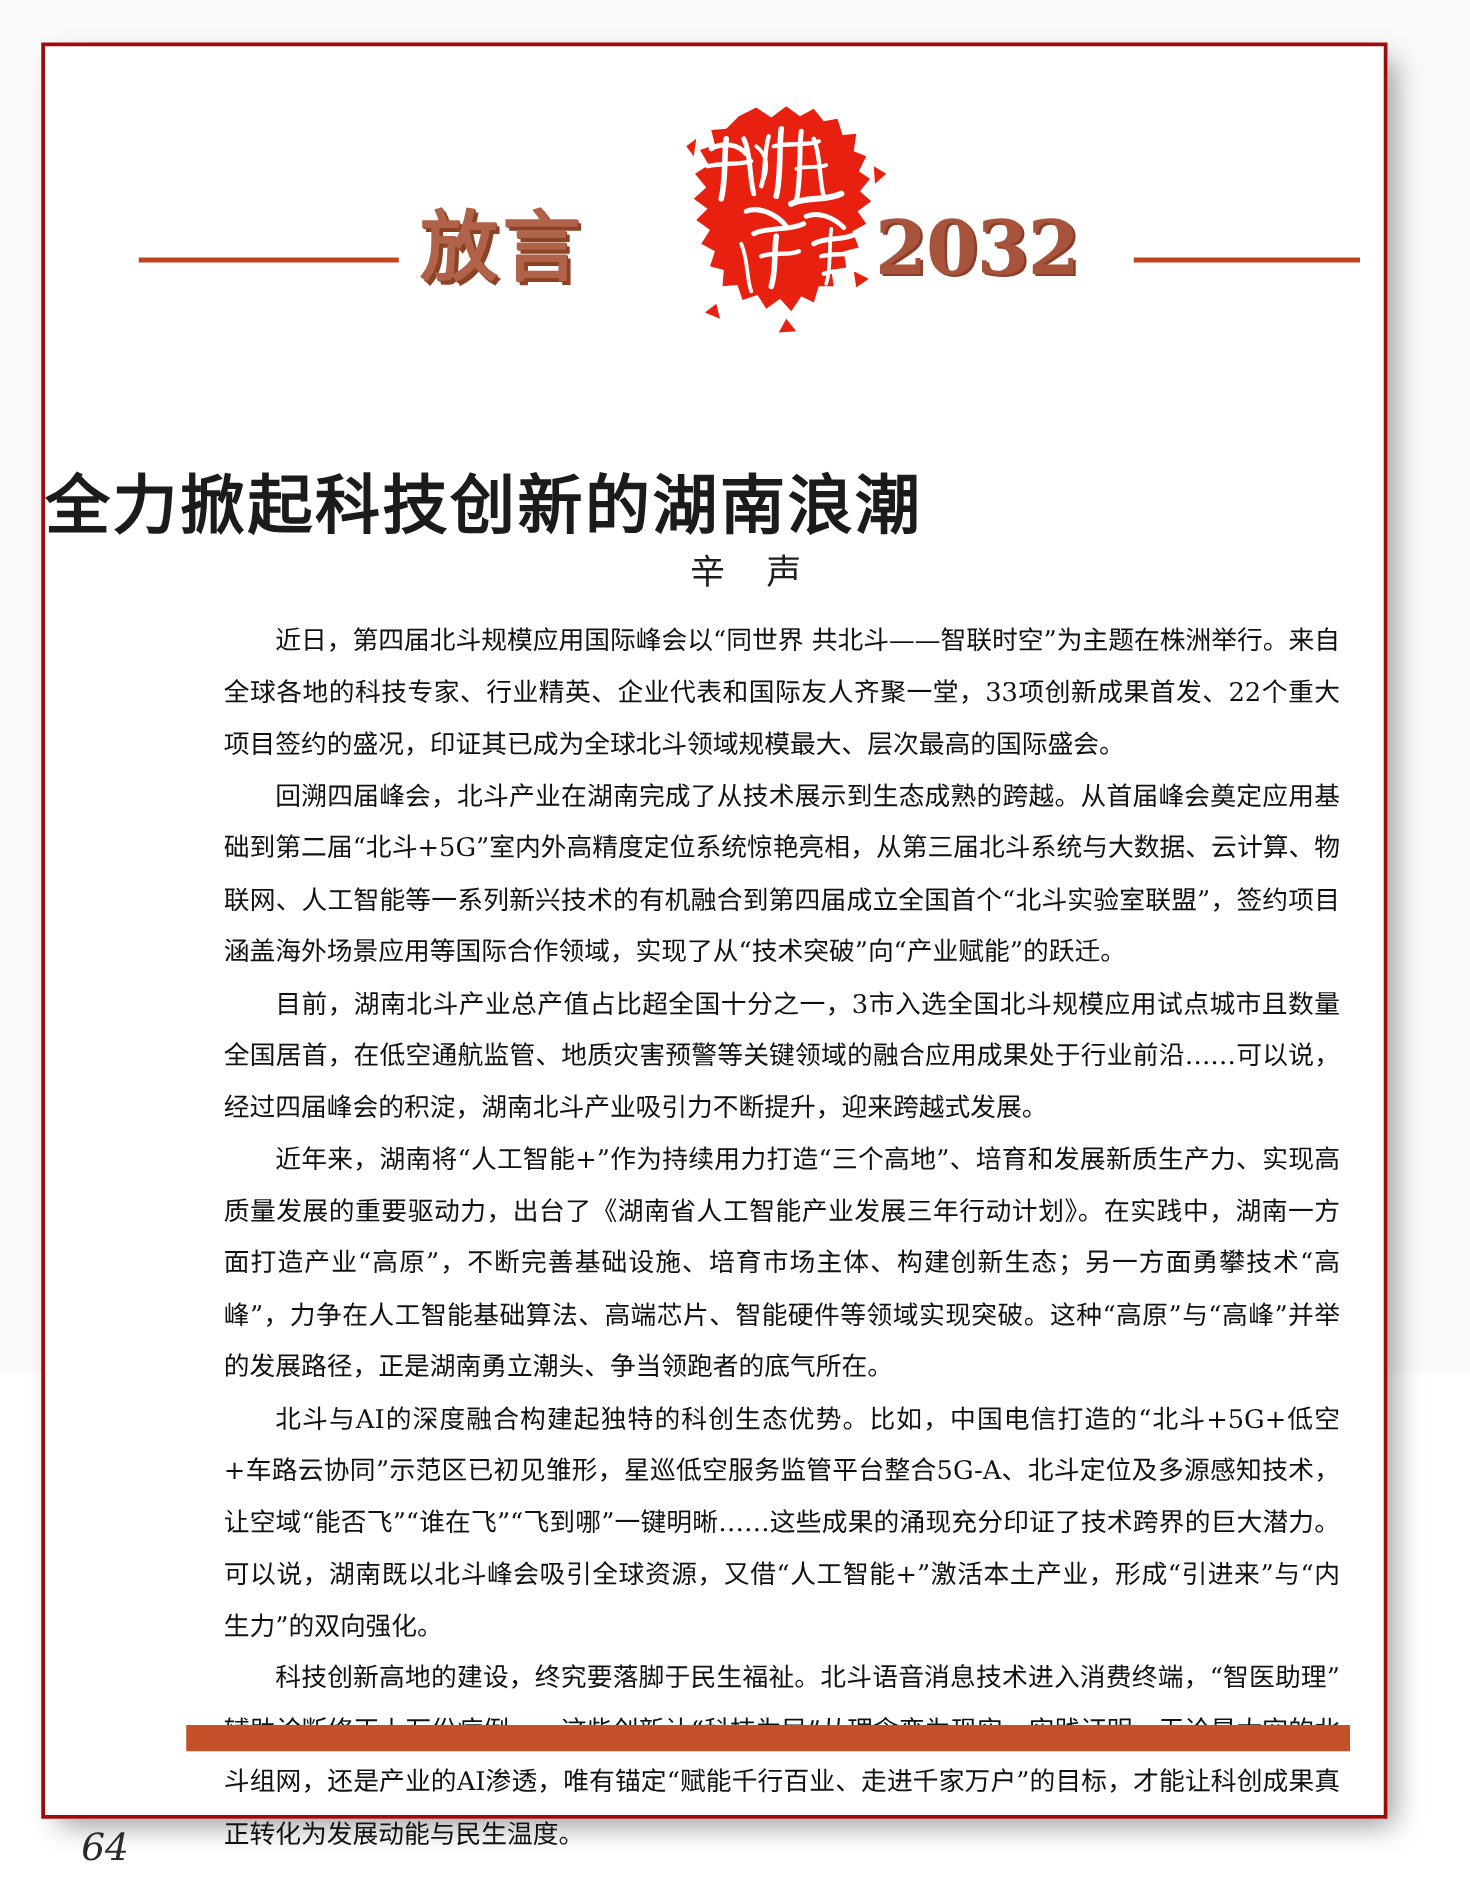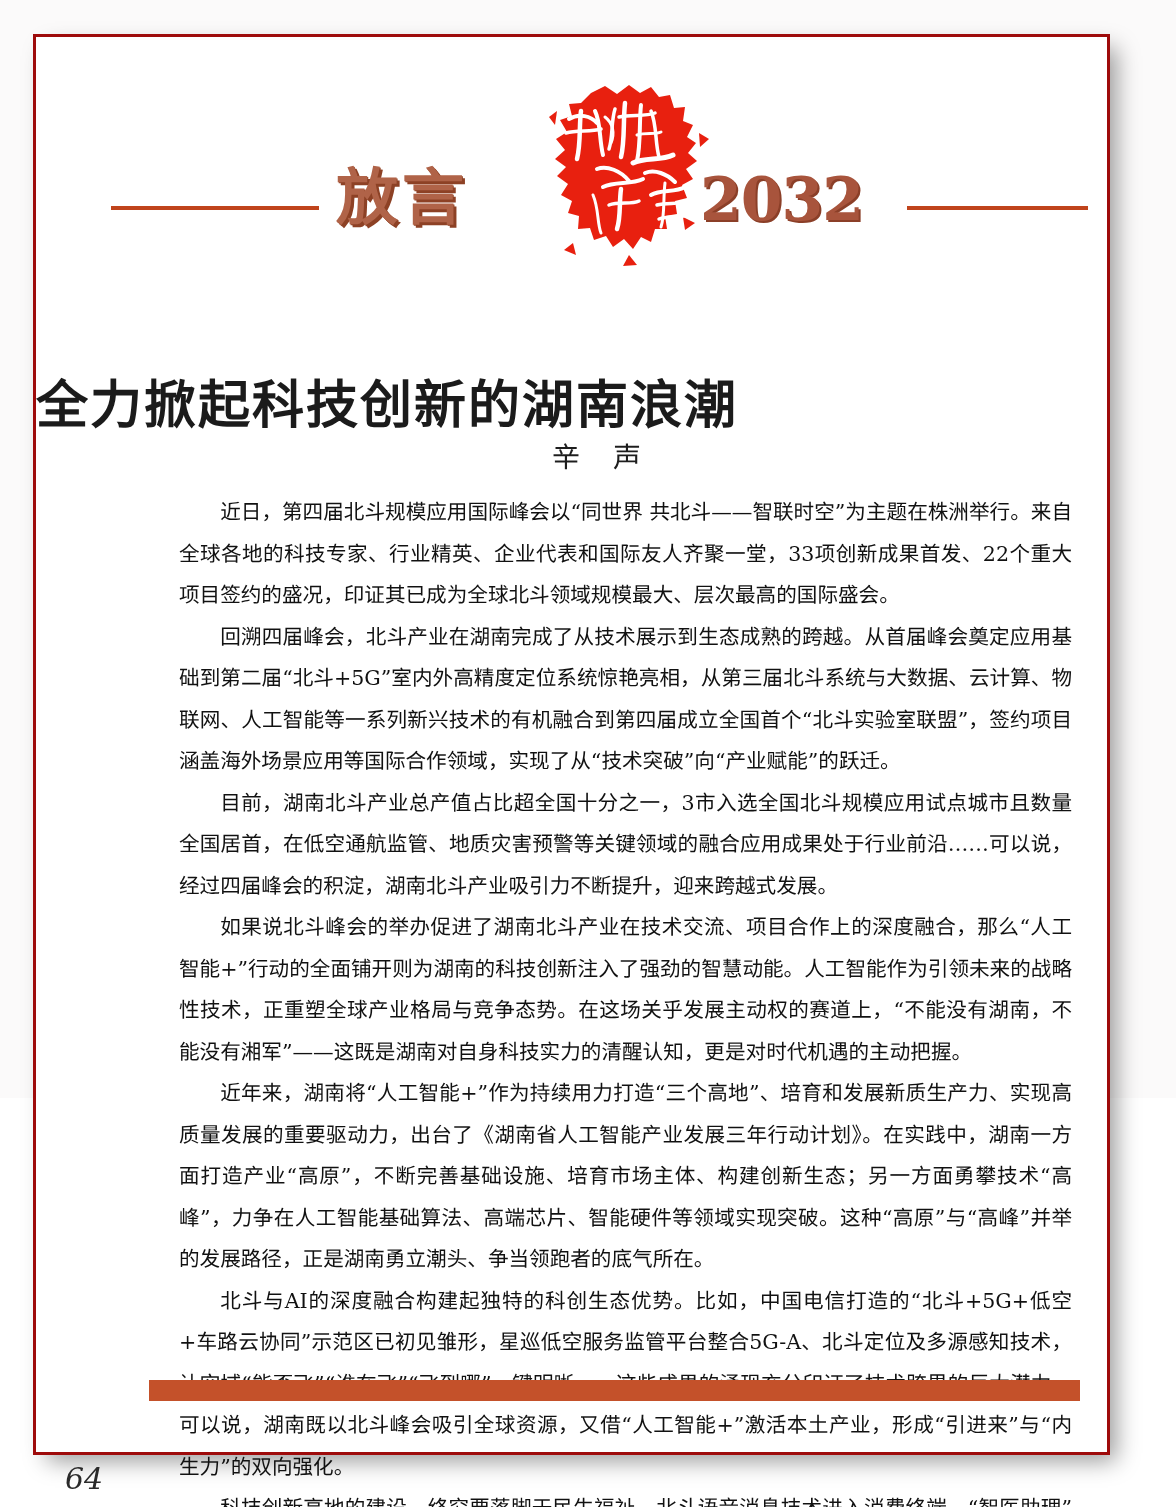--- a/index.html
+++ b/index.html
@@ -227,21 +227,20 @@
     </div>
 
     <h1 id="article-title">全力掀起科技创新的湖南浪潮</h1>
 
     <div id="byline">辛 声</div>
 
     <div id="body-copy">
       <p>近日，第四届北斗规模应用国际峰会以“同世界 共北斗——智联时空”为主题在株洲举行。来自全球各地的科技专家、行业精英、企业代表和国际友人齐聚一堂，33项创新成果首发、22个重大项目签约的盛况，印证其已成为全球北斗领域规模最大、层次最高的国际盛会。</p>
       <p>回溯四届峰会，北斗产业在湖南完成了从技术展示到生态成熟的跨越。从首届峰会奠定应用基础到第二届“北斗+5G”室内外高精度定位系统惊艳亮相，从第三届北斗系统与大数据、云计算、物联网、人工智能等一系列新兴技术的有机融合到第四届成立全国首个“北斗实验室联盟”，签约项目涵盖海外场景应用等国际合作领域，实现了从“技术突破”向“产业赋能”的跃迁。</p>
       <p>目前，湖南北斗产业总产值占比超全国十分之一，3市入选全国北斗规模应用试点城市且数量全国居首，在低空通航监管、地质灾害预警等关键领域的融合应用成果处于行业前沿……可以说，经过四届峰会的积淀，湖南北斗产业吸引力不断提升，迎来跨越式发展。</p>
-      <p>如果说北斗峰会的举办促进了湖南北斗产业在技术交流、项目合作上的深度融合，那么“人工智能+”行动的全面铺开则为湖南的科技创新注入了强劲的智慧动能。人工智能作为引领未来的战略性技术，正重塑全球产业格局与竞争态势。在这场关乎发展主动权的赛道上，“不能没有湖南，不能没有湘军”——这既是湖南对自身科技实力的清醒认知，更是对时代机遇的主动把握。</p>
       <p>近年来，湖南将“人工智能+”作为持续用力打造“三个高地”、培育和发展新质生产力、实现高质量发展的重要驱动力，出台了《湖南省人工智能产业发展三年行动计划》。在实践中，湖南一方面打造产业“高原”，不断完善基础设施、培育市场主体、构建创新生态；另一方面勇攀技术“高峰”，力争在人工智能基础算法、高端芯片、智能硬件等领域实现突破。这种“高原”与“高峰”并举的发展路径，正是湖南勇立潮头、争当领跑者的底气所在。</p>
       <p>北斗与AI的深度融合构建起独特的科创生态优势。比如，中国电信打造的“北斗+5G+低空+车路云协同”示范区已初见雏形，星巡低空服务监管平台整合5G-A、北斗定位及多源感知技术，让空域“能否飞”“谁在飞”“飞到哪”一键明晰……这些成果的涌现充分印证了技术跨界的巨大潜力。可以说，湖南既以北斗峰会吸引全球资源，又借“人工智能+”激活本土产业，形成“引进来”与“内生力”的双向强化。</p>
       <p>科技创新高地的建设，终究要落脚于民生福祉。北斗语音消息技术进入消费终端，“智医助理”辅助诊断修正上万份病例……这些创新让“科技为民”从理念变为现实。实践证明，无论是太空的北斗组网，还是产业的AI渗透，唯有锚定“赋能千行百业、走进千家万户”的目标，才能让科创成果真正转化为发展动能与民生温度。</p>
 
     </div>
 
     <div id="footer-bar"></div>
     <div id="page-number">64</div>
 
   </div>

